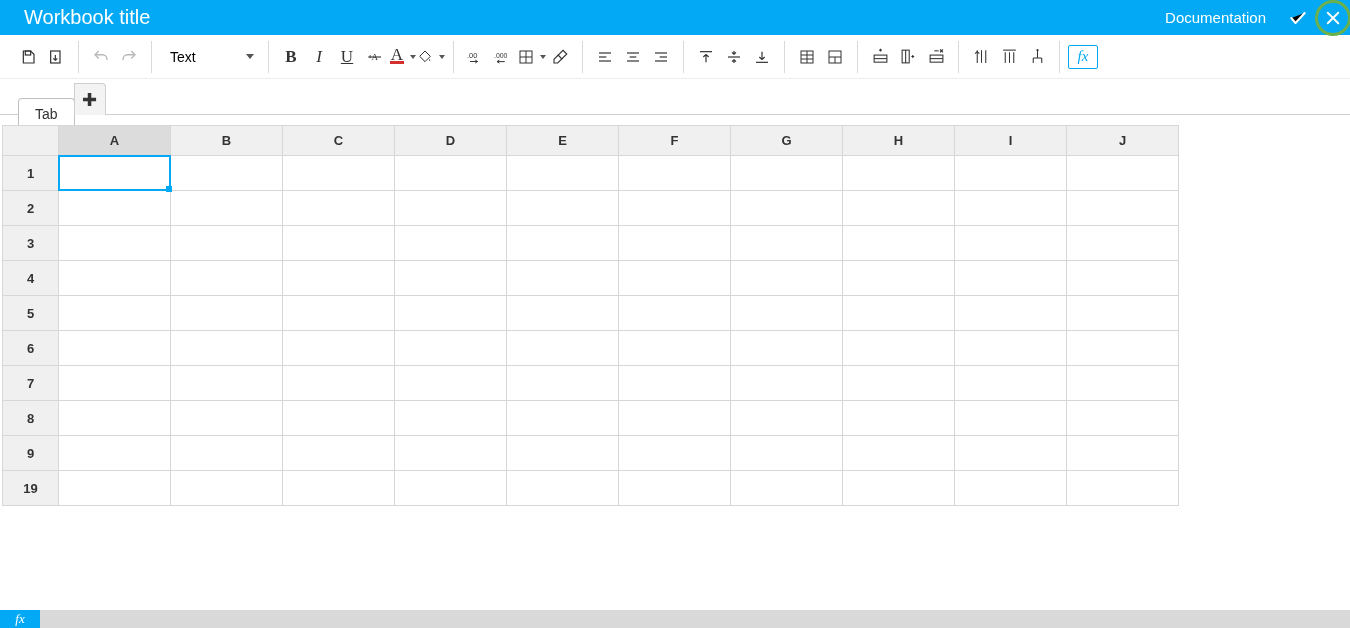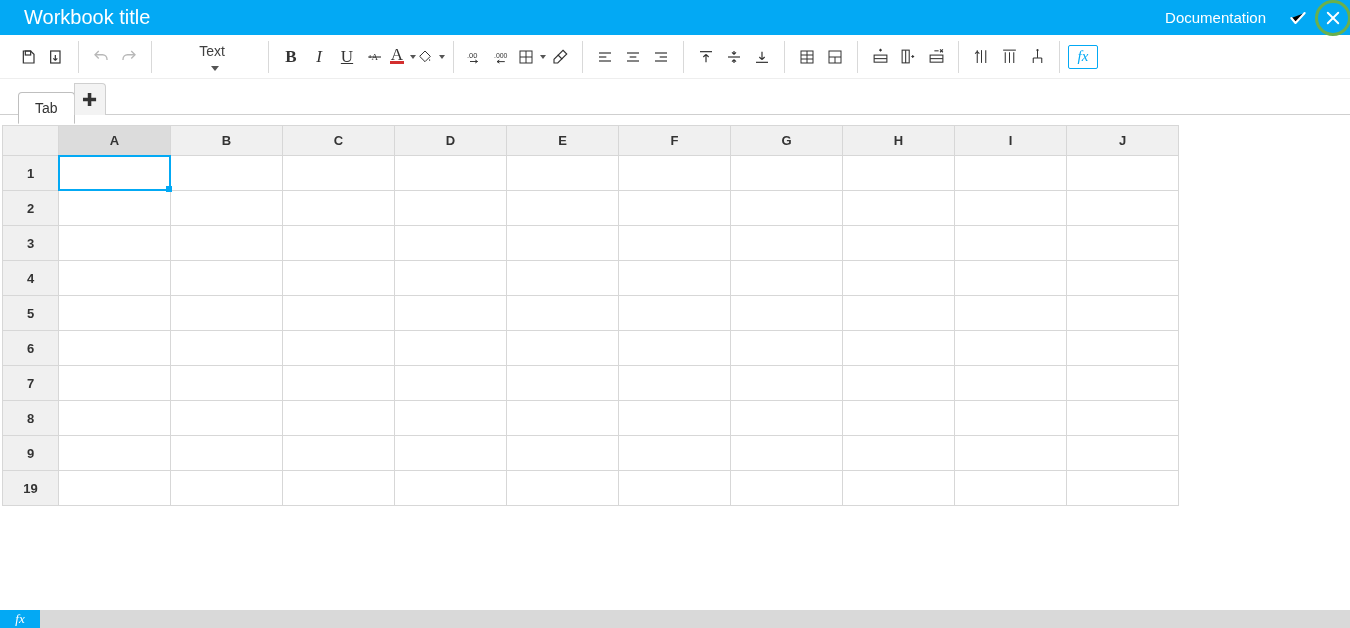--- a/index.html
+++ b/index.html
@@ -14,32 +14,32 @@
   .close-ring { position: relative; }
   .close-ring::after { content:""; position:absolute; width:30px; height:30px; border:3px solid #6ab04c; border-radius:50%; pointer-events:none; }
   
   .toolbar { height: 44px; background:#fff; border-bottom:1px solid #eee; display:flex; align-items:center; padding: 0 6px; }
   .toolbar .group { display:flex; align-items:center; height: 32px; padding: 0 8px; border-right: 1px solid #d9d9d9; }
   .toolbar .group:last-child { border-right:none; }
   .tbutton { width:28px; height:28px; display:flex; align-items:center; justify-content:center; color:#333; cursor:pointer; border-radius:2px; }
   .tbutton.disabled { color:#b8b8b8; cursor:default; }
   .tbutton svg { stroke: currentColor; fill: none; }
   .tbutton .fill { fill: currentColor; stroke:none; }
-  .dd { display:flex; align-items:center; height:28px; padding:0 6px 0 10px; cursor:pointer; color:#404040; width:100px; justify-content:space-between;flex-direction:column; }
+  .dd { display:flex; align-items:center; height:28px; padding:0 6px 0 10px; cursor:pointer; color:#000000; width:100px; justify-content:space-between; }
   .dd span { font-size:14px; }
   .caret { width:0; height:0; border-left:4px solid transparent; border-right:4px solid transparent; border-top:5px solid #555; margin-left:6px; }
   .caret.sm { border-left-width:3px; border-right-width:3px; border-top-width:4px; }
   .txt { font-family: Georgia, 'Times New Roman', serif; font-size:17px; }
   .bold { font-weight:bold; }
   .ital { font-style:italic; }
   .uline { text-decoration: underline; }
   .fxbtn { border:1px solid #03a9f4; color:#03a9f4; width:30px; height:24px; border-radius:2px; display:flex; align-items:center; justify-content:center; font-style:italic; font-family: 'Times New Roman', serif; font-size:15px; cursor:pointer; }
   
   .tabstrip { height:36px; border-bottom:1px solid #cfcfcf; display:flex; align-items:flex-end; padding-left:18px; background:#fff; }
-  .tab { height:32px; padding:0 16px; border:1px solid #bfbfbf; border-bottom:1px solid #fff; border-top-left-radius:4px; border-top-right-radius:4px; display:flex; align-items:center; font-size:14px; color:#333; background:#fff; position:relative; top:10px; cursor:pointer; }
+  .tab { height:32px; padding:0 16px; border:1px solid #bfbfbf; border-bottom:1px solid #fff; border-top-left-radius:4px; border-top-right-radius:4px; display:flex; align-items:center; font-size:14px; color:#333; background:#fff; position:relative; top:16px; cursor:pointer; }
   .addtab { width:32px; height:32px; border:1px solid #cfcfcf; border-bottom:none; display:flex; align-items:center; justify-content:center; font-size:18px; color:#333; background:#f3f3f3; border-top-left-radius:0; border-top-right-radius:4px; cursor:pointer; position:relative; top:1px; margin-left:-1px;}
   
   .gridwrap { position:relative; padding:10px 2px 0 2px; }
   table.sheet { border-collapse:collapse; table-layout:fixed; }
   table.sheet th, table.sheet td { border:1px solid #d7d7d7; font-size:13px; color:#333; }
   table.sheet th { background:#f0f0f0; font-weight:bold; text-align:center; }
   th.corner { width:56px; height:30px; background:#f0f0f0; }
   th.colh { width:112px; height:30px; }
   th.colh.sel { background:#dcdcdc; }
   th.rowh { width:56px; height:35px; background:#f0f0f0; }

